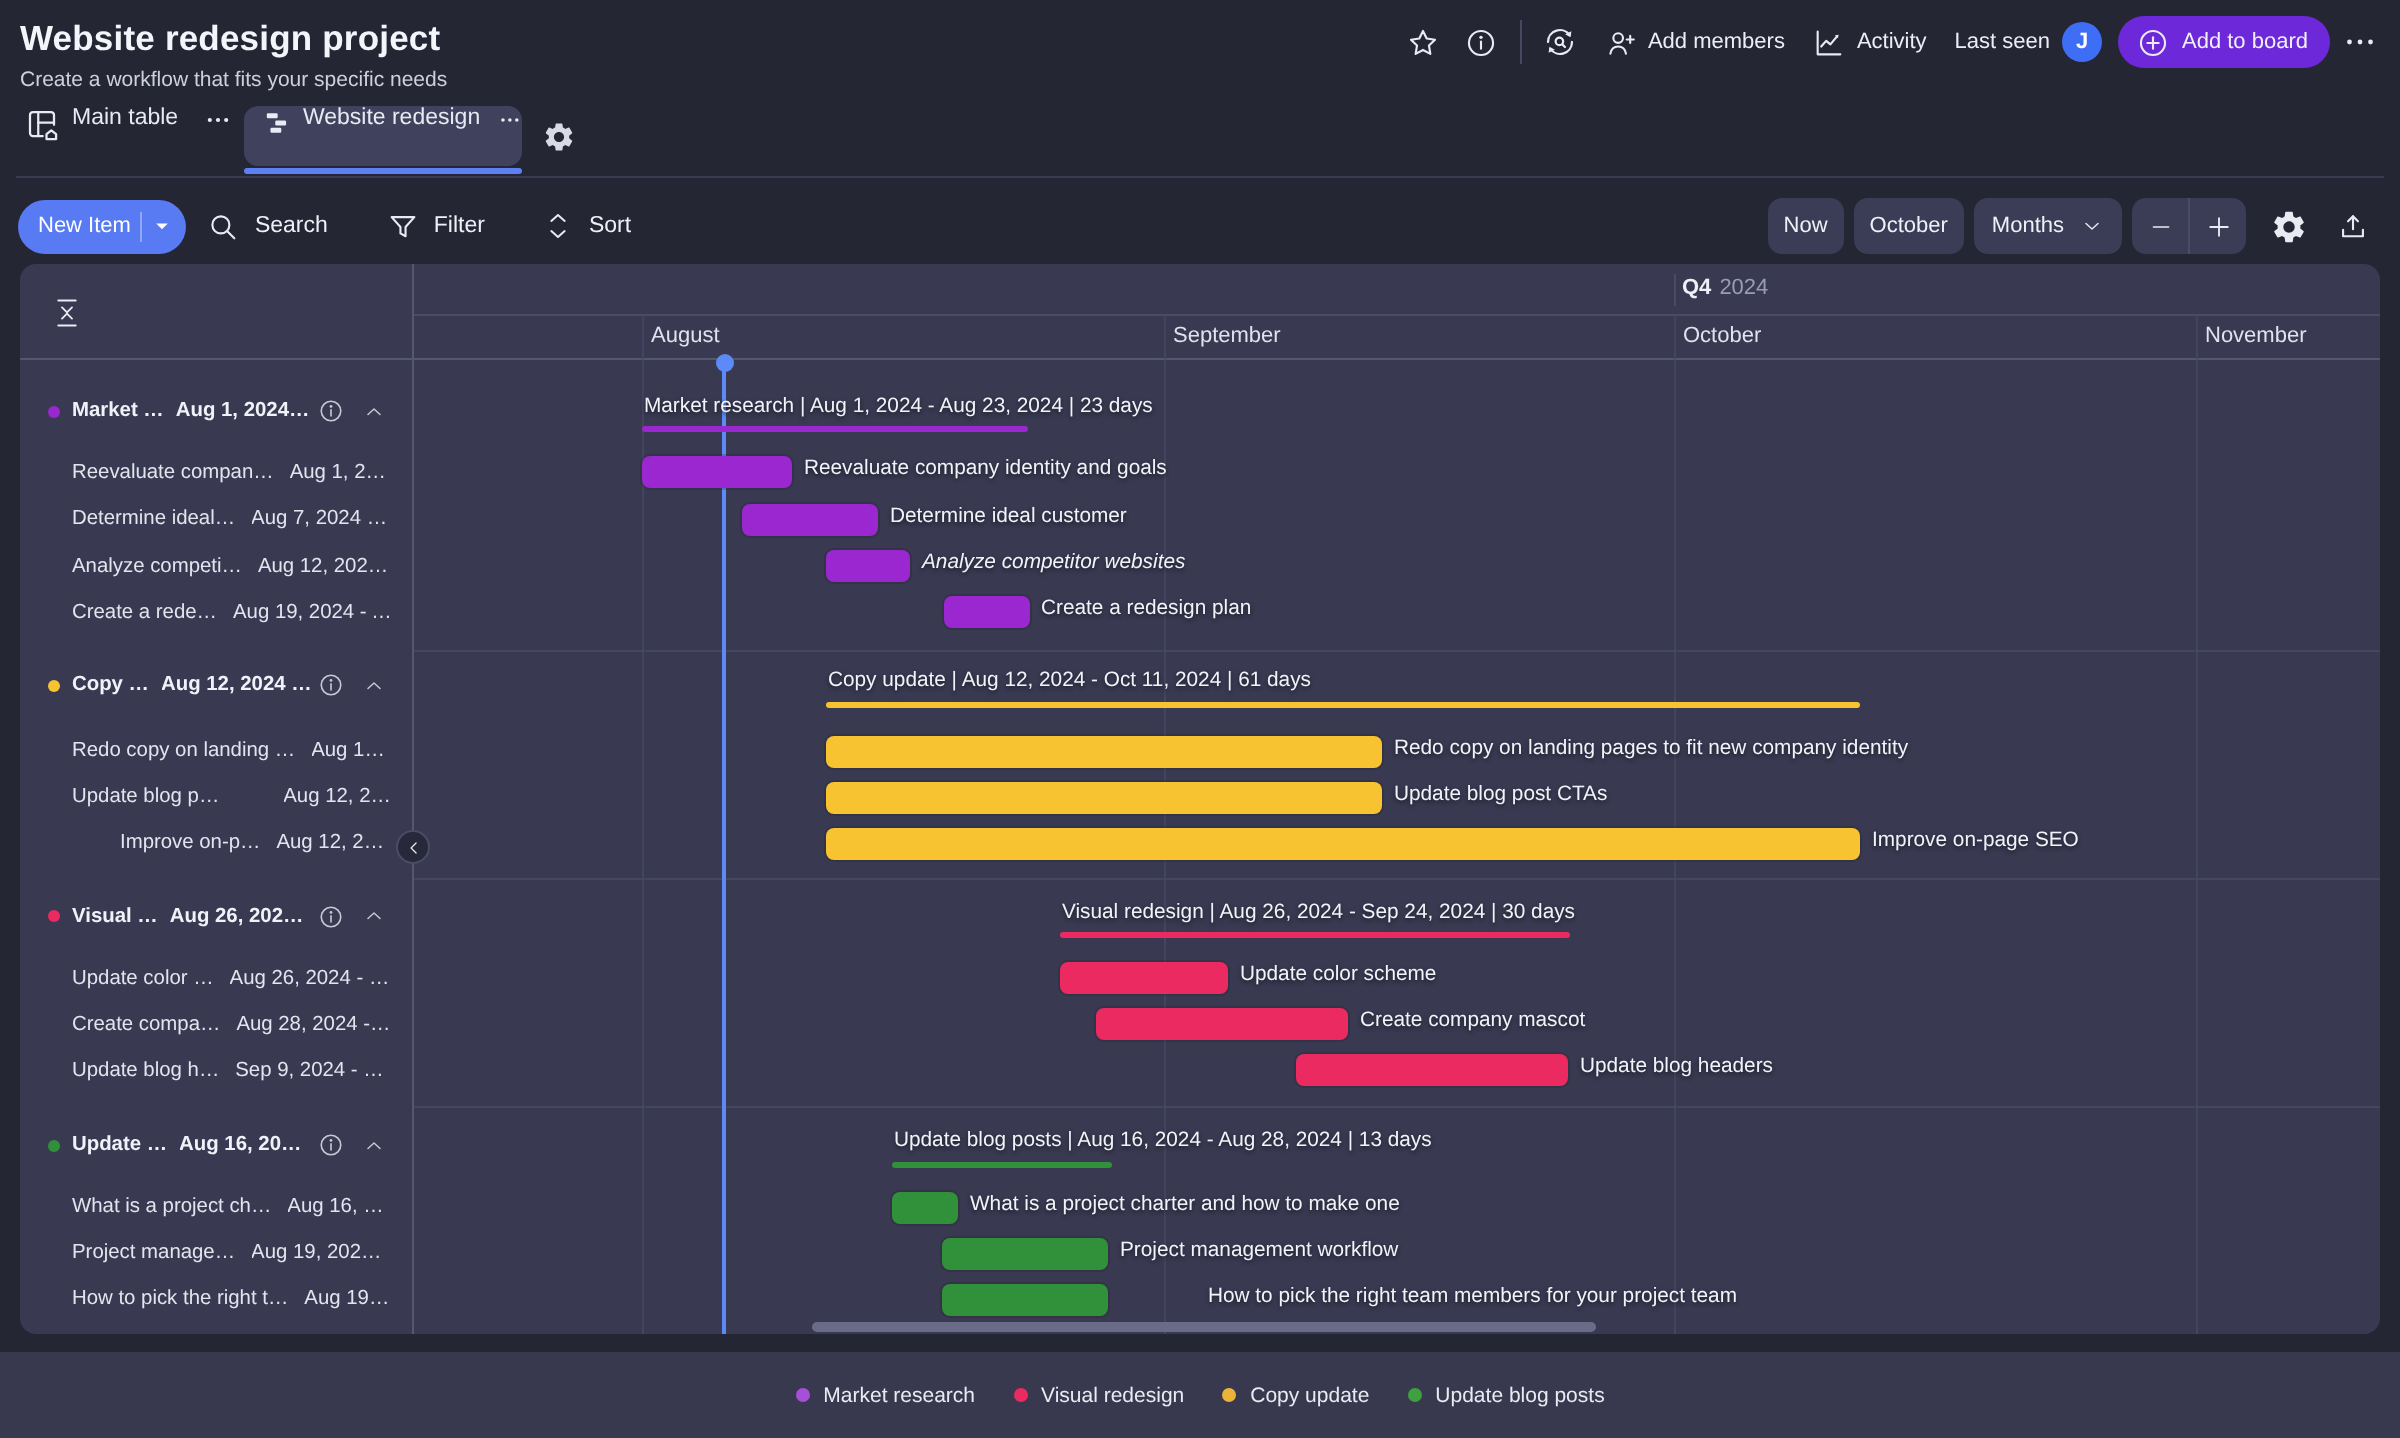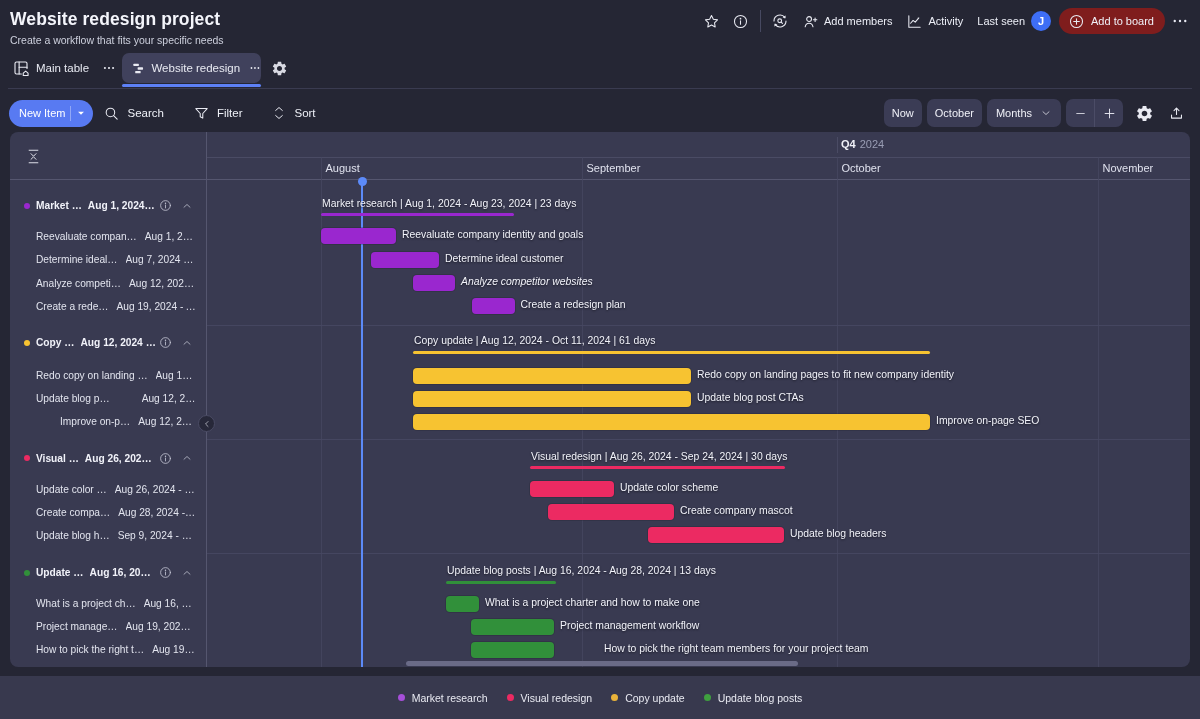--- a/index.html
+++ b/index.html
@@ -15,24 +15,24 @@
   
   .board-title { left:10px; top:9px; font-size:17.5px; font-weight:700; letter-spacing:.1px; color:#f4f5fb; }
   .board-subtitle { left:10px; top:34px; font-size:10.5px; color:#cdd0dd; }
 
   .header-right { top:6px; right:6px; height:30px; display:flex; align-items:center; gap:0; }
   .hicon { width:29px; height:30px; display:flex; align-items:center; justify-content:center; border-radius:6px; cursor:pointer; }
   .hbtn { display:flex; align-items:center; gap:5px; padding:0 7px; height:30px; border-radius:6px; cursor:pointer; font-size:11px; color:#eceef6; }
   .hdivider { width:1px; height:22px; background:#474961; margin:0 5px; }
   .lastseen { font-size:11px; color:#eceef6; margin:0 6px 0 7px; }
   .avatar { width:20px; height:20px; border-radius:50%; background:#3e6ef6; color:#fff; font-size:11px; font-weight:700; display:flex; align-items:center; justify-content:center; }
-  .addtoboard { display:flex; align-items:center; gap:6px; background:#7f1d1d; border-radius:14px; height:26px; padding:0 11px 0 9px; margin-left:8px; font-size:11px; color:#f0f1f8; cursor:pointer; }
-
-  
-  .tab { position:absolute; display:flex; align-items:center; top:53px; height:30px; font-size:11.5px; white-space:nowrap; color:#e8eaf2; cursor:pointer; border-radius:7px; }
+  .addtoboard { display:flex; align-items:center; gap:6px; background:#6d28d9; border-radius:14px; height:26px; padding:0 11px 0 9px; margin-left:8px; font-size:11px; color:#f0f1f8; cursor:pointer; }
+
+  
+  .tab { position:absolute; display:flex; top:53px; height:30px; font-size:11.5px; white-space:nowrap; color:#e8eaf2; cursor:pointer; border-radius:7px; }
   .tab-main { left:12px; }
   .tab-main .tlabel { margin-left:6px; }
   .tab-main .dots { margin-left:13px; }
   .tab-active { left:122px; width:139px; background:#40415c; padding-left:9px; }
   .tab-active .tlabel { margin-left:6px; }
   .tab-active .dots { margin-left:9px; }
   .tab-underline { left:122px; top:84px; width:139px; height:3px; background:#5d80f5; border-radius:2px; }
   .tabs-divider { left:8px; top:88px; width:1184px; height:1px; background:#3a3b50; }
   .tab-gear { left:264px; top:53px; width:30px; height:30px; display:flex; align-items:center; justify-content:center; cursor:pointer; }
 

